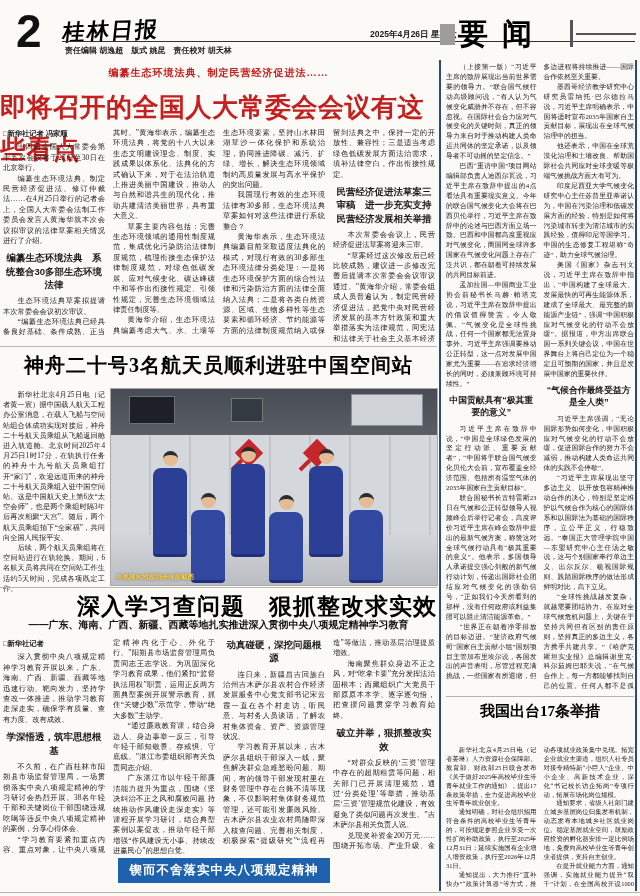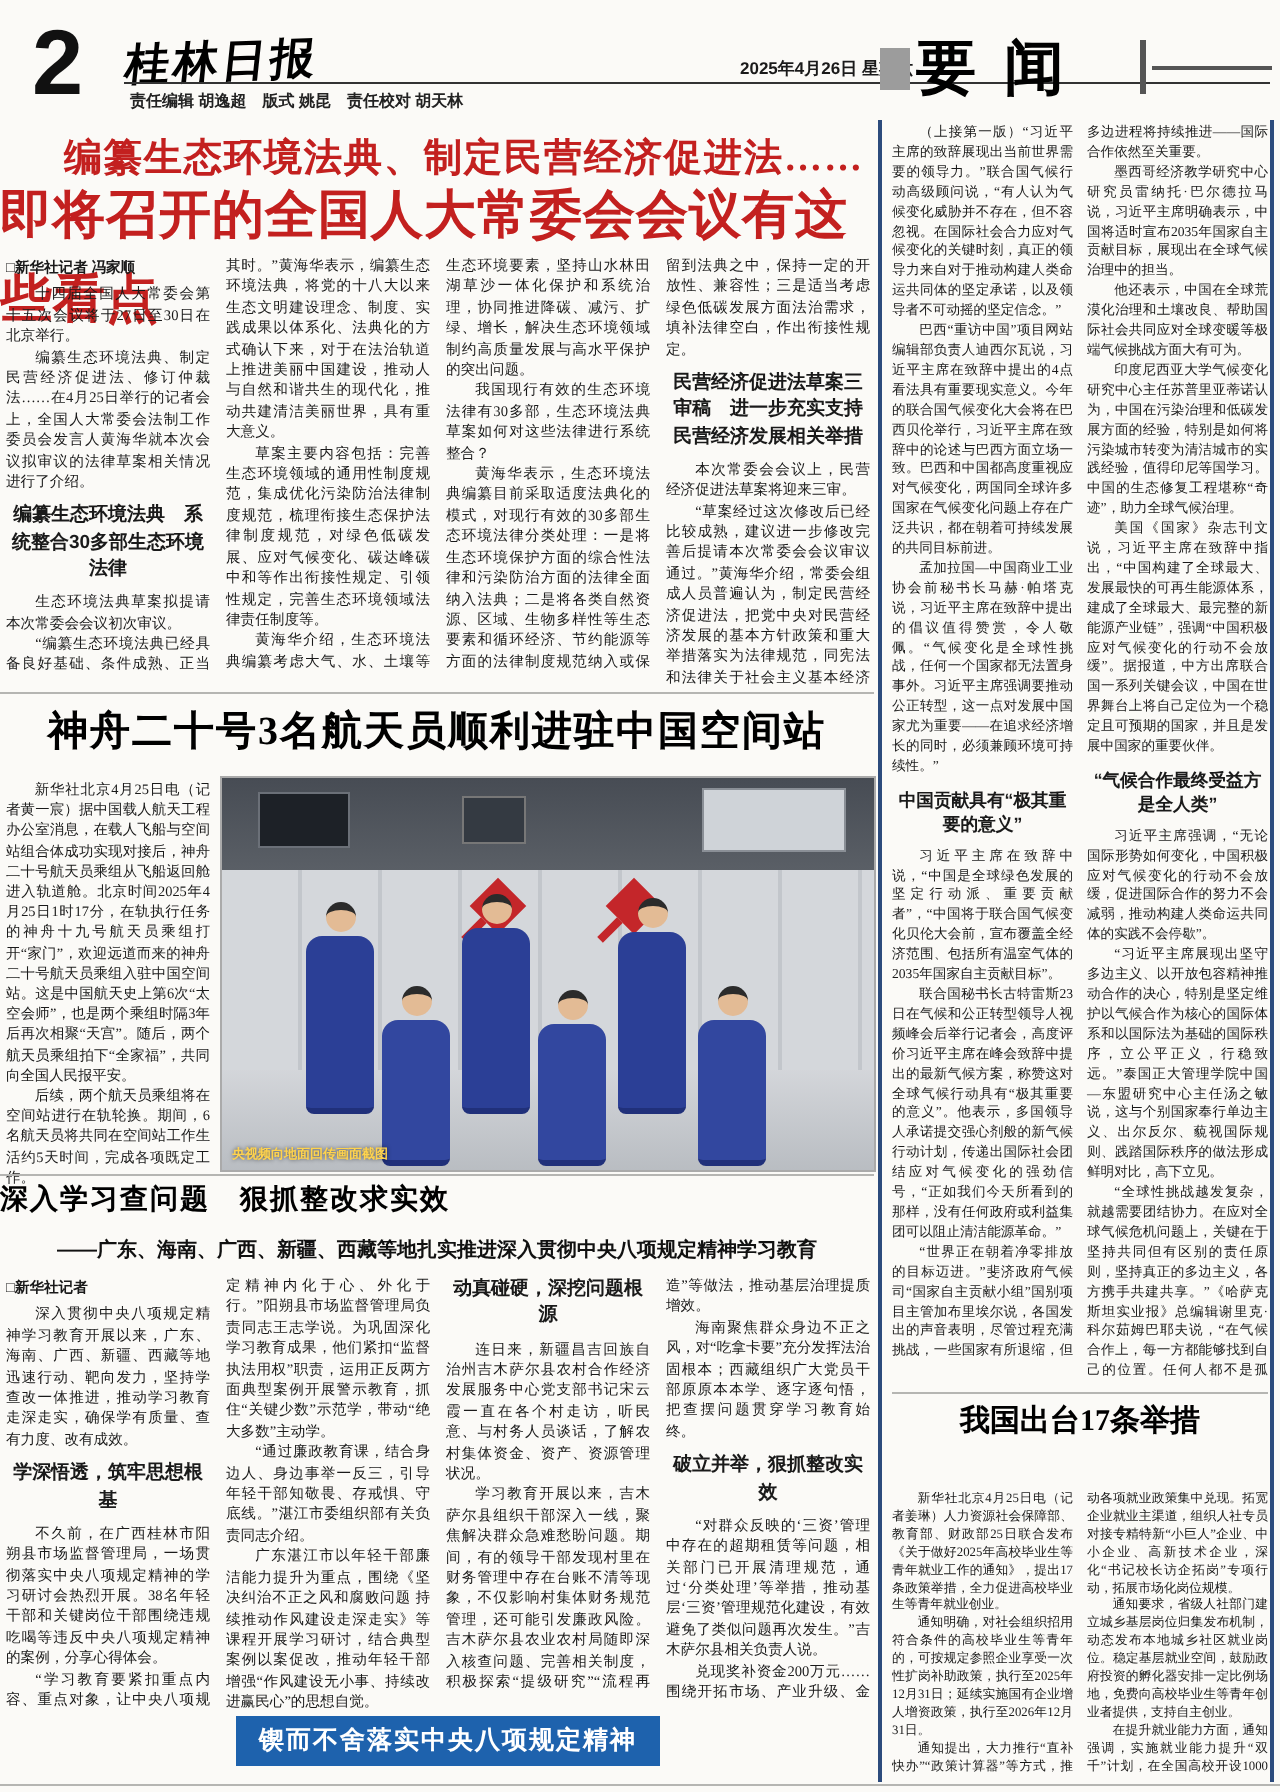--- a/index.html
+++ b/index.html
@@ -20,22 +20,22 @@
     font-family:"Liberation Sans","DejaVu Sans",sans-serif;background:#fbfaf7;padding:0 4px;}
   .graysq{position:absolute;left:440px;top:24px;width:15px;height:21px;background:#9c9c9c;}
   .sectiontitle{position:absolute;left:458px;top:14px;font-size:30px;font-weight:900;
     letter-spacing:14px;color:#000;}
   .sec-vbar{position:absolute;left:570px;top:20px;width:3px;height:27px;background:#555;}
   .sec-rule{position:absolute;left:576px;top:33px;width:60px;height:1.5px;background:#555;}
   
   .hrule{position:absolute;height:1px;background:#b5b5b2;}
   .vline{position:absolute;width:1.5px;background:#2c4b7c;}
   
-  .lead-kicker{position:absolute;left:0;top:66px;width:437px;
-    font-size:19px;font-weight:bold;color:#c3201f;letter-spacing:1px;padding-left:32px;}
+  .lead-kicker{position:absolute;left:0;top:66px;width:437px;text-align:center;
+    font-size:10px;font-weight:bold;color:#c3201f;letter-spacing:1px;}
   .lead-headline{position:absolute;left:0;top:86px;width:437px;
     font-family:"Liberation Sans","DejaVu Sans",sans-serif;
     font-size:26px;font-weight:900;color:#c3201f;letter-spacing:0.5px;line-height:42px;}
   
   .colbody{position:absolute;overflow:hidden;text-align:justify;column-fill:auto;-webkit-column-fill:auto;}
   .seg{font-size:inherit;}
   .seg-p{text-indent:2em;}
   .seg-b{font-weight:bold;margin:1px 0 3px;}
   .seg-h{font-weight:bold;text-align:center;text-indent:0;margin:5px 2px;
     font-family:"Liberation Sans","DejaVu Sans",sans-serif;font-size:1.3em;line-height:1.4;}
@@ -62,22 +62,22 @@
   .astro{position:absolute;}
   .astro .head{width:15px;height:15px;border-radius:50%;background:#e3bb95;margin:0 auto;
     border-top:4px solid #2b2b2b;box-sizing:border-box;}
   .astro .suit{width:34px;border-radius:8px 8px 4px 4px;background:#2b3f96;margin-top:2px;
     border-bottom:3px solid #20307a;}
   .astro.front .suit{background:#32479f;}
   .watermark{position:absolute;left:5px;bottom:3px;font-size:6.5px;color:#ffd34d;
     font-family:"Liberation Sans","DejaVu Sans",sans-serif;font-weight:bold;
     text-shadow:0 0 2px rgba(0,0,0,.6);}
   
-  .st-headline{position:absolute;left:0;top:591px;width:437px;text-align:left;
-    font-size:14px;font-weight:900;letter-spacing:1px;color:#000;}
+  .st-headline{position:absolute;left:0;top:591px;width:437px;text-align:right;
+    font-size:23px;font-weight:900;letter-spacing:1px;color:#000;}
   .st-subtitle{position:absolute;left:0;top:618px;width:437px;text-align:center;
     font-family:"Liberation Sans","DejaVu Sans",sans-serif;font-size:10px;font-weight:bold;color:#111;}
   .st-body{left:3px;top:638px;width:432px;height:219px;
     column-count:4;-webkit-column-count:4;column-gap:8px;font-size:7.3px;line-height:10.4px;}
   .banner{position:absolute;left:118px;top:858px;width:212px;height:25px;background:#1e62ad;
     color:#fff;font-family:"Liberation Sans","DejaVu Sans",sans-serif;font-size:12.5px;font-weight:bold;
     display:flex;align-items:center;justify-content:center;letter-spacing:1px;
     box-shadow:0 0 0 4px #fbfaf7;}
   
   .climate-body{left:446px;top:62px;width:188px;height:631px;

